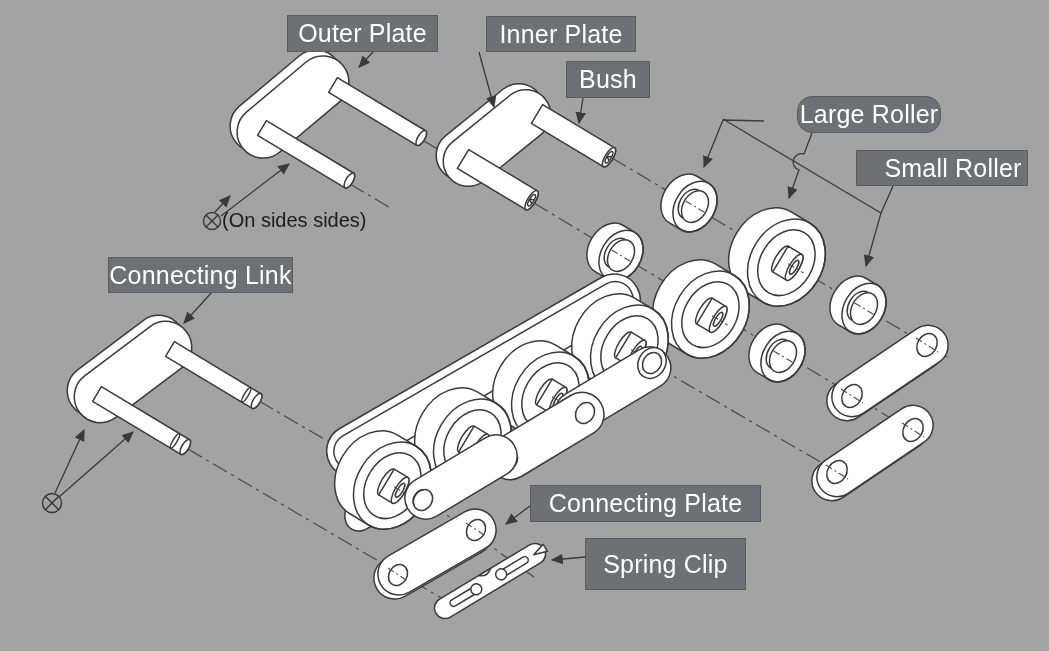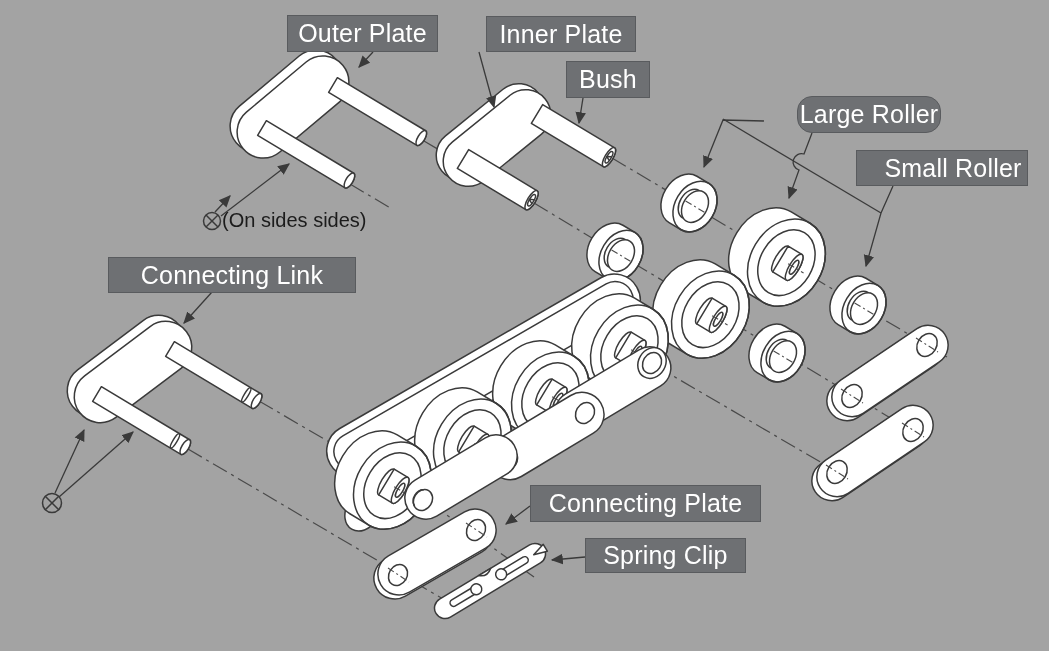--- a/index.html
+++ b/index.html
@@ -235,19 +235,19 @@
     <line class="ln" x1="45.5" y1="496.5" x2="58.5" y2="509.5"></line>
     <line class="ln" x1="58.5" y1="496.5" x2="45.5" y2="509.5"></line>
   </g>
 </svg>
 
 <div class="part-label" style="left:287px;top:15px;width:151px;height:37px;">Outer Plate</div>
 <div class="part-label" style="left:486px;top:16px;width:150px;height:36px;">Inner Plate</div>
 <div class="part-label" style="left:566px;top:61px;width:84px;height:37px;">Bush</div>
 <div class="part-label" style="left:797px;top:96px;width:144px;height:37px;border-radius:15px;">Large Roller</div>
 <div class="part-label" style="left:856px;top:150px;width:172px;height:36px;padding-left:22px;">Small Roller</div>
-<div class="part-label" style="left:108px;top:257px;width:248px;height:36px;">Connecting Link</div>
+<div class="part-label" style="left:108px;top:257px;width:185px;height:36px;">Connecting Link</div>
 <div class="part-label" style="left:530px;top:485px;width:231px;height:37px;">Connecting Plate</div>
-<div class="part-label" style="left:585px;top:538px;width:161px;height:35px;">Spring Clip</div>
+<div class="part-label" style="left:585px;top:538px;width:161px;height:52px;">Spring Clip</div>
 
 <div class="note" style="left:222px;top:209px;">(On sides sides)</div>
 
 </div>
 
 </body></html>

